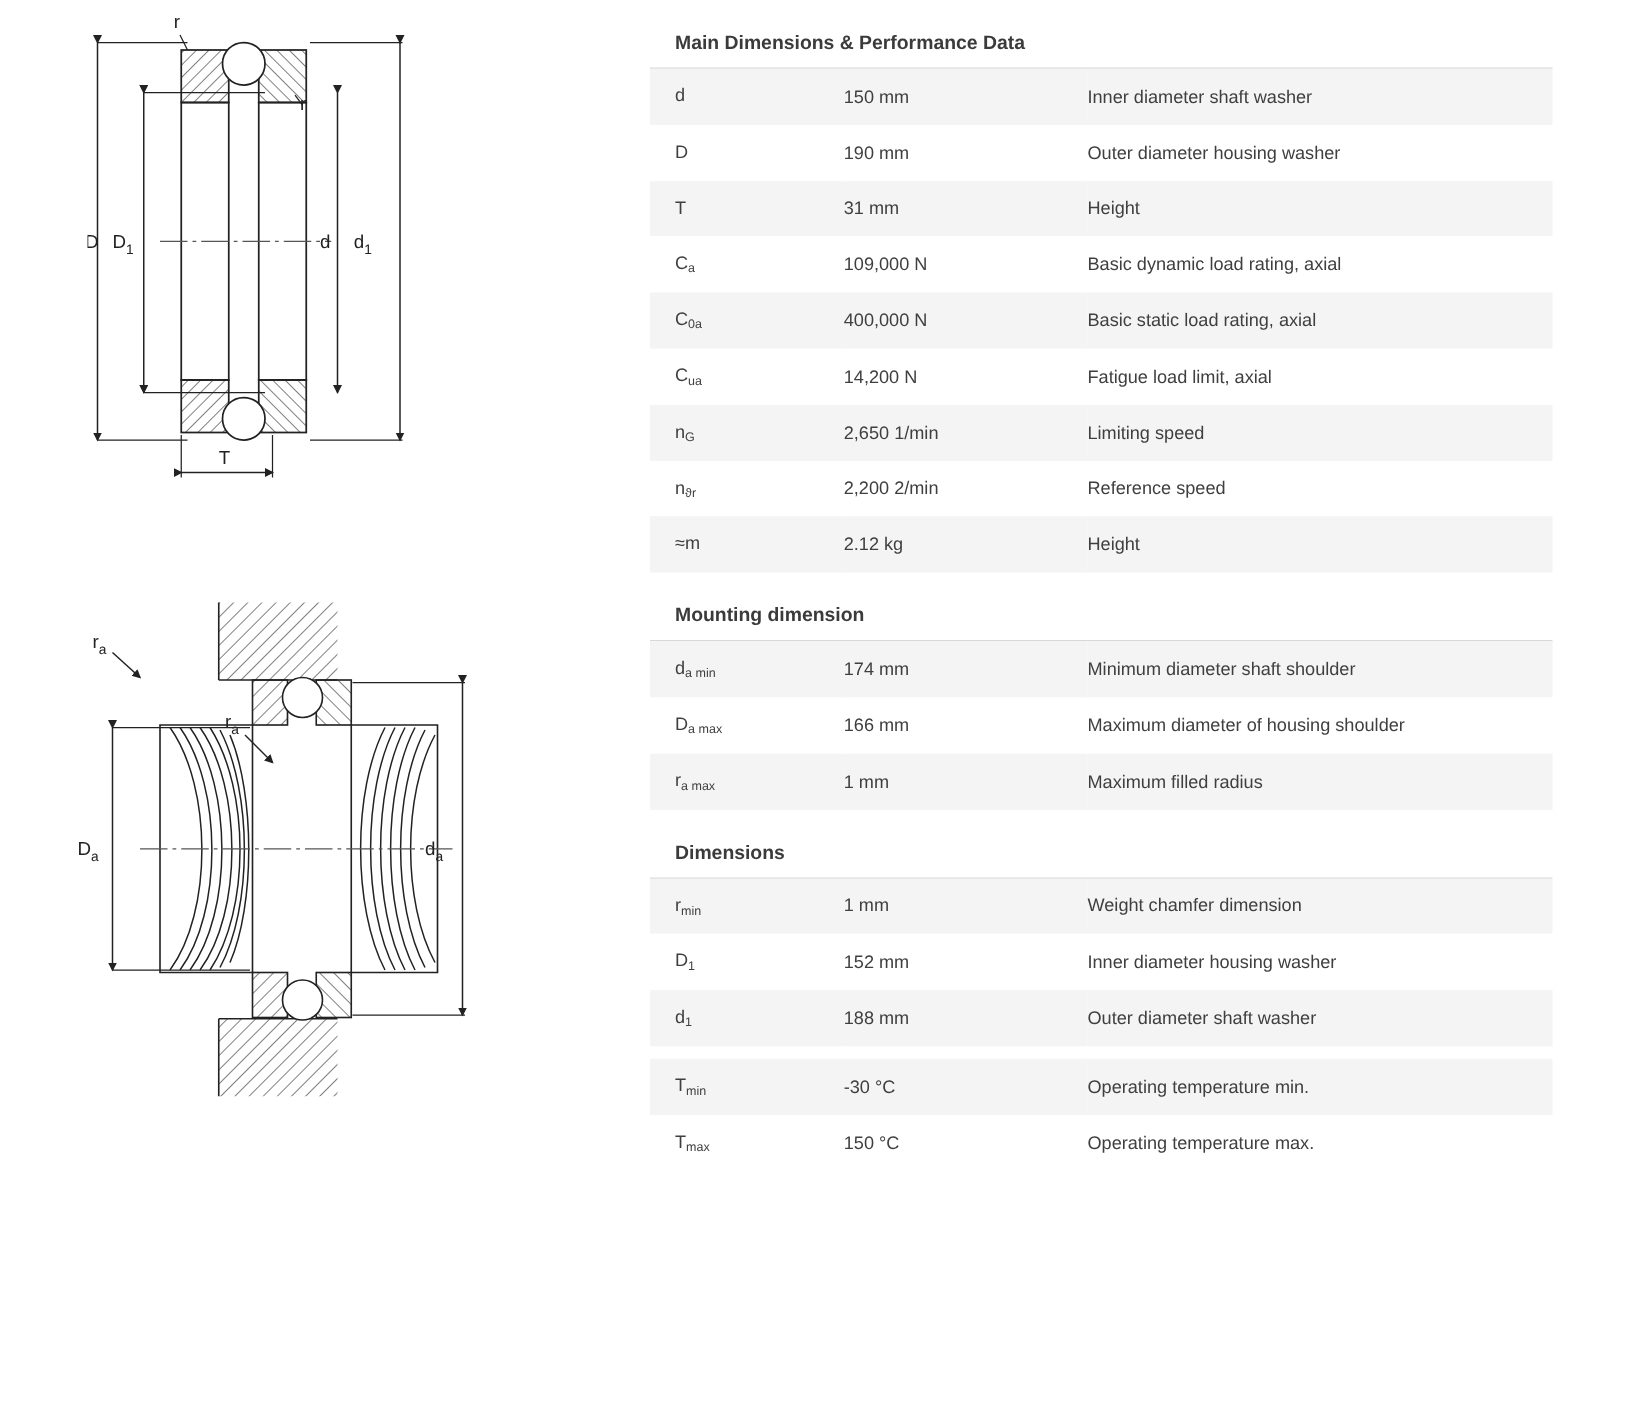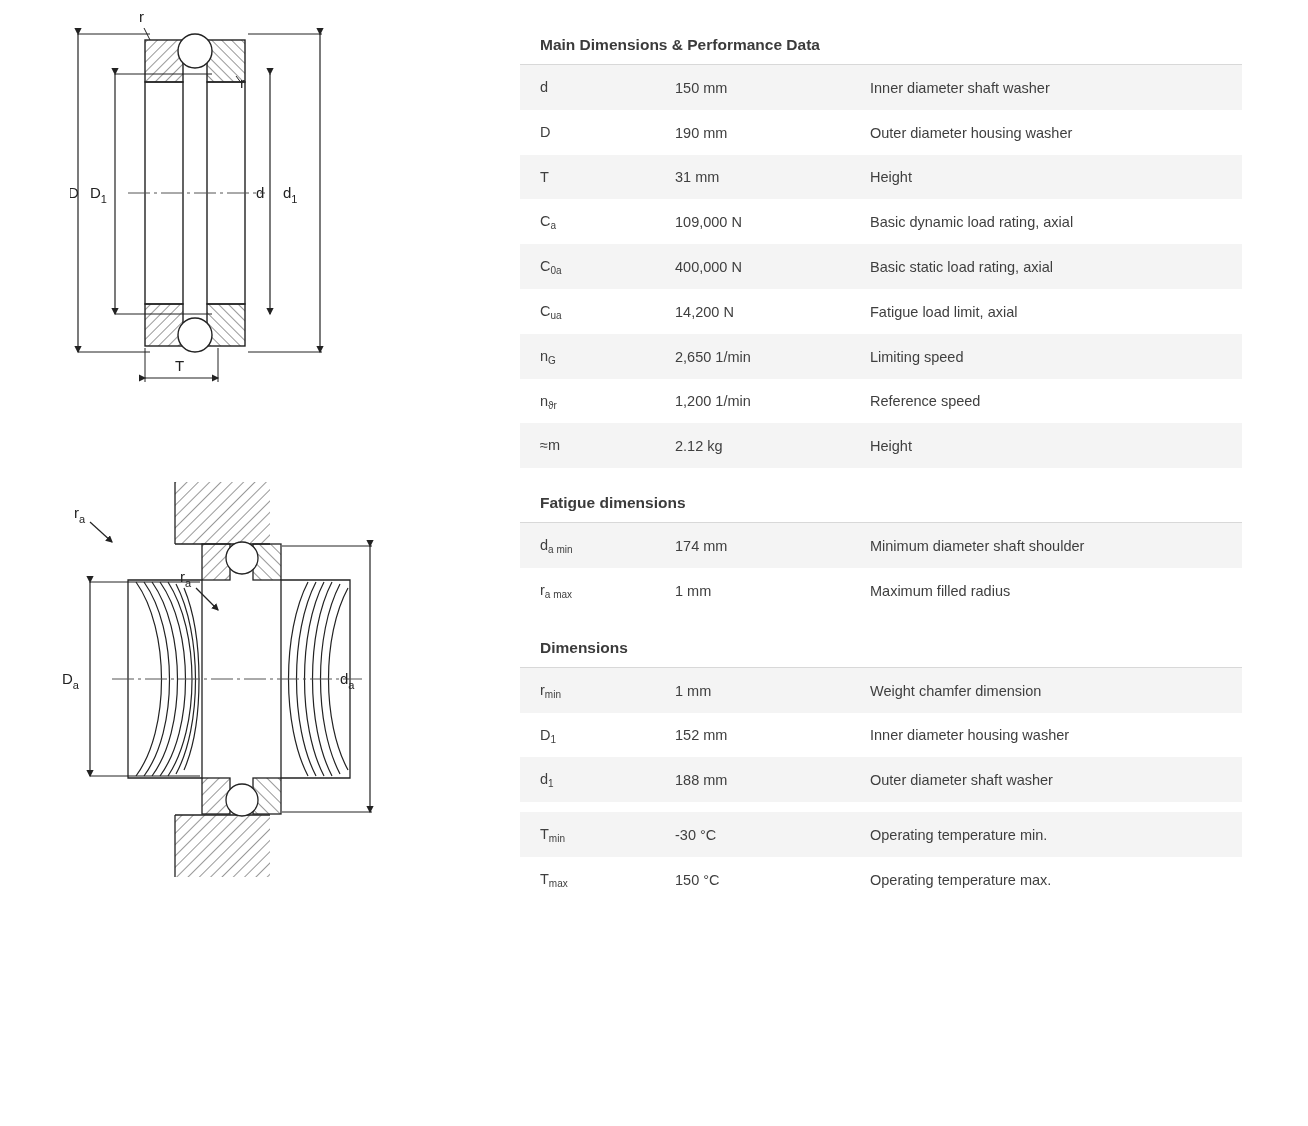--- a/index.html
+++ b/index.html
@@ -32,21 +32,21 @@
     top: 8px;
   }
   .drawing-bottom {
     position: absolute;
     left: 50px;
     top: 460px;
   }
   
   .data {
     flex: 1 1 auto;
-    padding: 16px 66px 0 0;
+    padding: 6px 66px 0 0;
   }
   .section {
     margin-bottom: 10px;
   }
   .section-title {
     font-size: 15.5px;
     font-weight: bold;
     color: #3b3b3b;
     padding: 16px 0 10px 20px;
     border-bottom: 1px solid #d8d8d8;
@@ -257,40 +257,45 @@
             <td class="val">14,200 N</td>
             <td class="desc">Fatigue load limit, axial</td>
           </tr>
           <tr>
             <td class="sym"><span>n</span><sub>G</sub></td>
             <td class="val">2,650 1/min</td>
             <td class="desc">Limiting speed</td>
           </tr>
           <tr>
             <td class="sym"><span>n</span><sub>ϑr</sub></td>
-            <td class="val">1,200 1/min</td>
+            <td class="val">2,200 2/min</td>
             <td class="desc">Reference speed</td>
           </tr>
           <tr>
             <td class="sym"><span>≈m</span><sub></sub></td>
             <td class="val">2.12 kg</td>
             <td class="desc">Height</td>
           </tr>
         </tbody>
       </table>
     </div>
 
     <div class="section">
-      <div class="section-title">Fatigue dimensions</div>
+      <div class="section-title">Mounting dimension</div>
       <table class="spec">
         <tbody>
           <tr>
             <td class="sym"><span>d</span><sub>a min</sub></td>
             <td class="val">174 mm</td>
             <td class="desc">Minimum diameter shaft shoulder</td>
+          </tr>
+          <tr>
+            <td class="sym"><span>D</span><sub>a max</sub></td>
+            <td class="val">166 mm</td>
+            <td class="desc">Maximum diameter of housing shoulder</td>
           </tr>
           <tr>
             <td class="sym"><span>r</span><sub>a max</sub></td>
             <td class="val">1 mm</td>
             <td class="desc">Maximum filled radius</td>
           </tr>
         </tbody>
       </table>
     </div>
 

